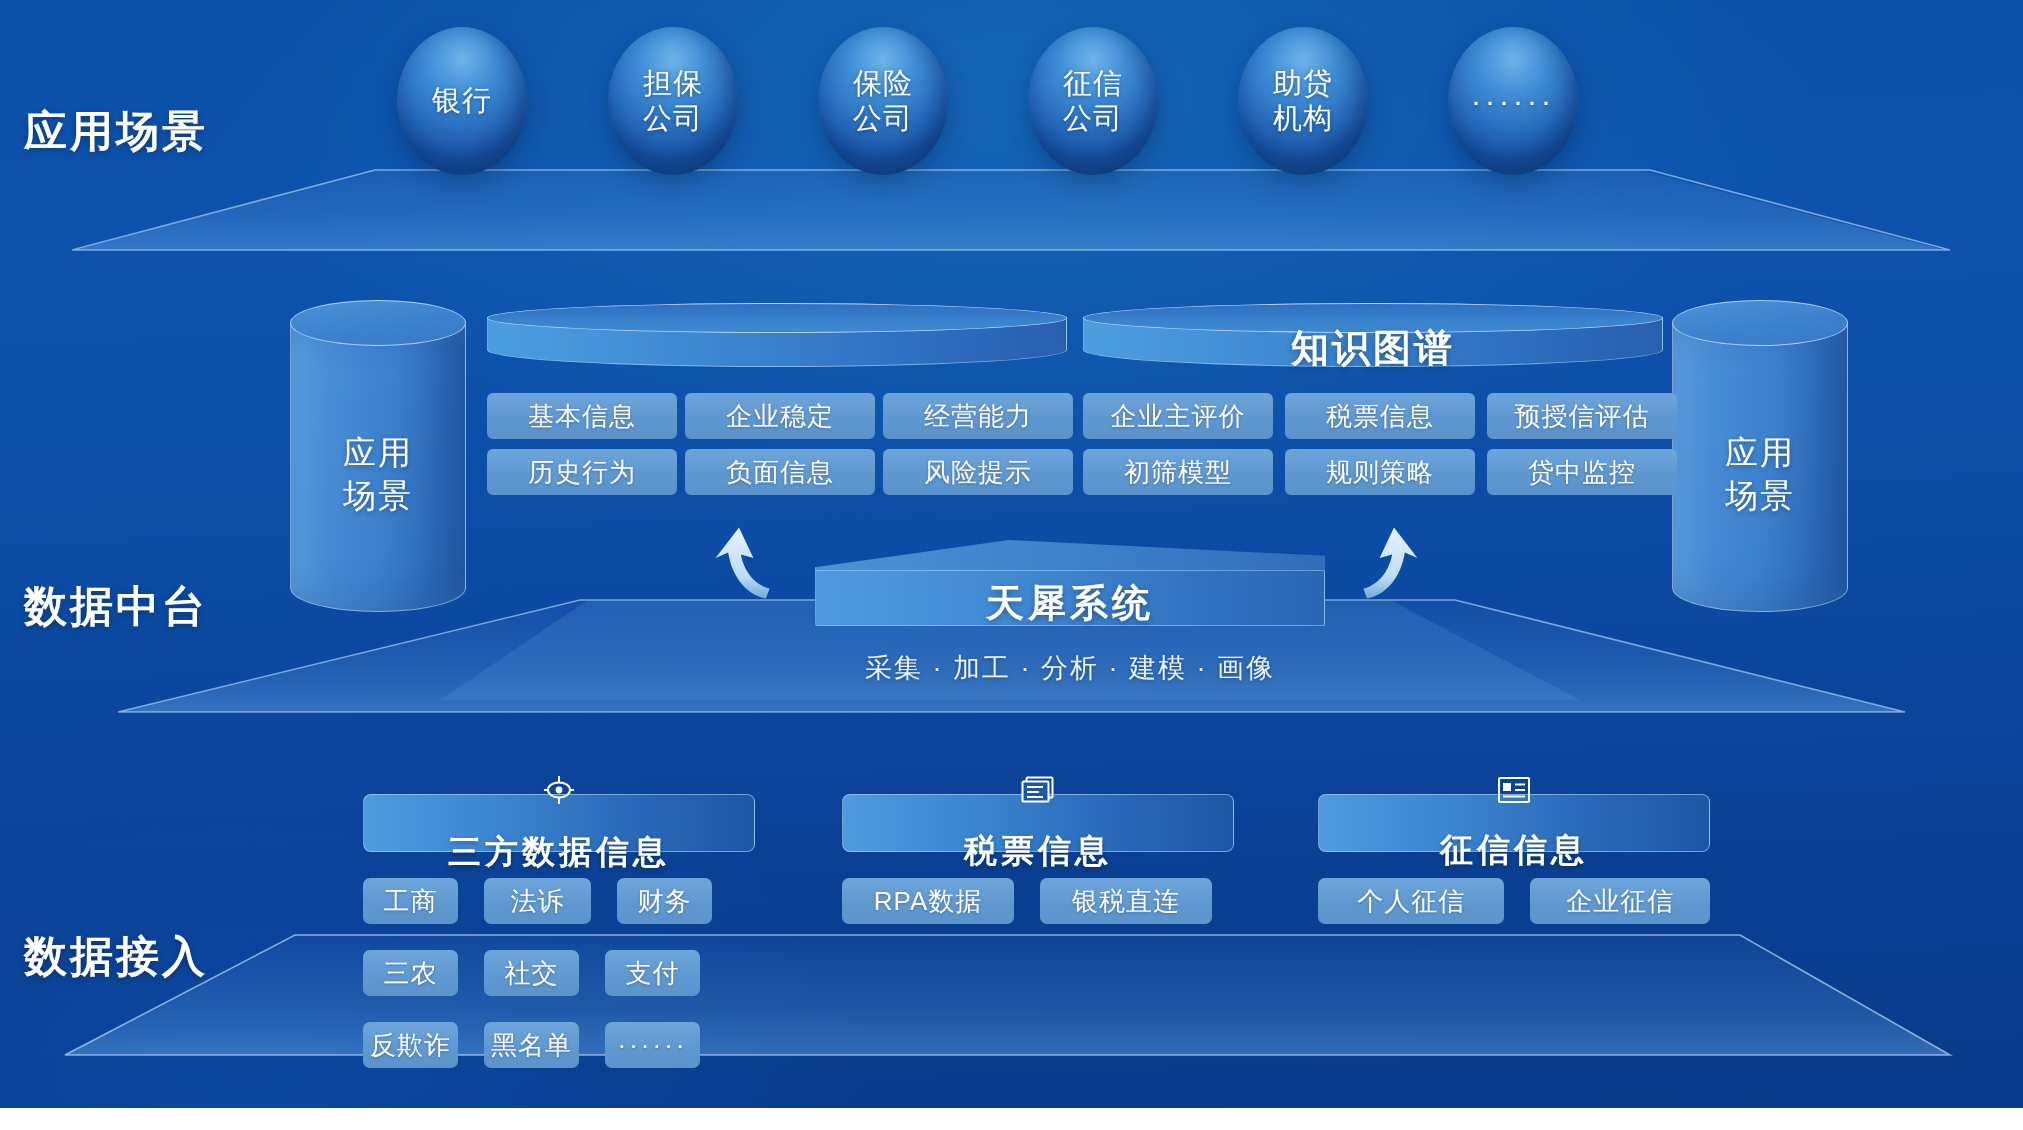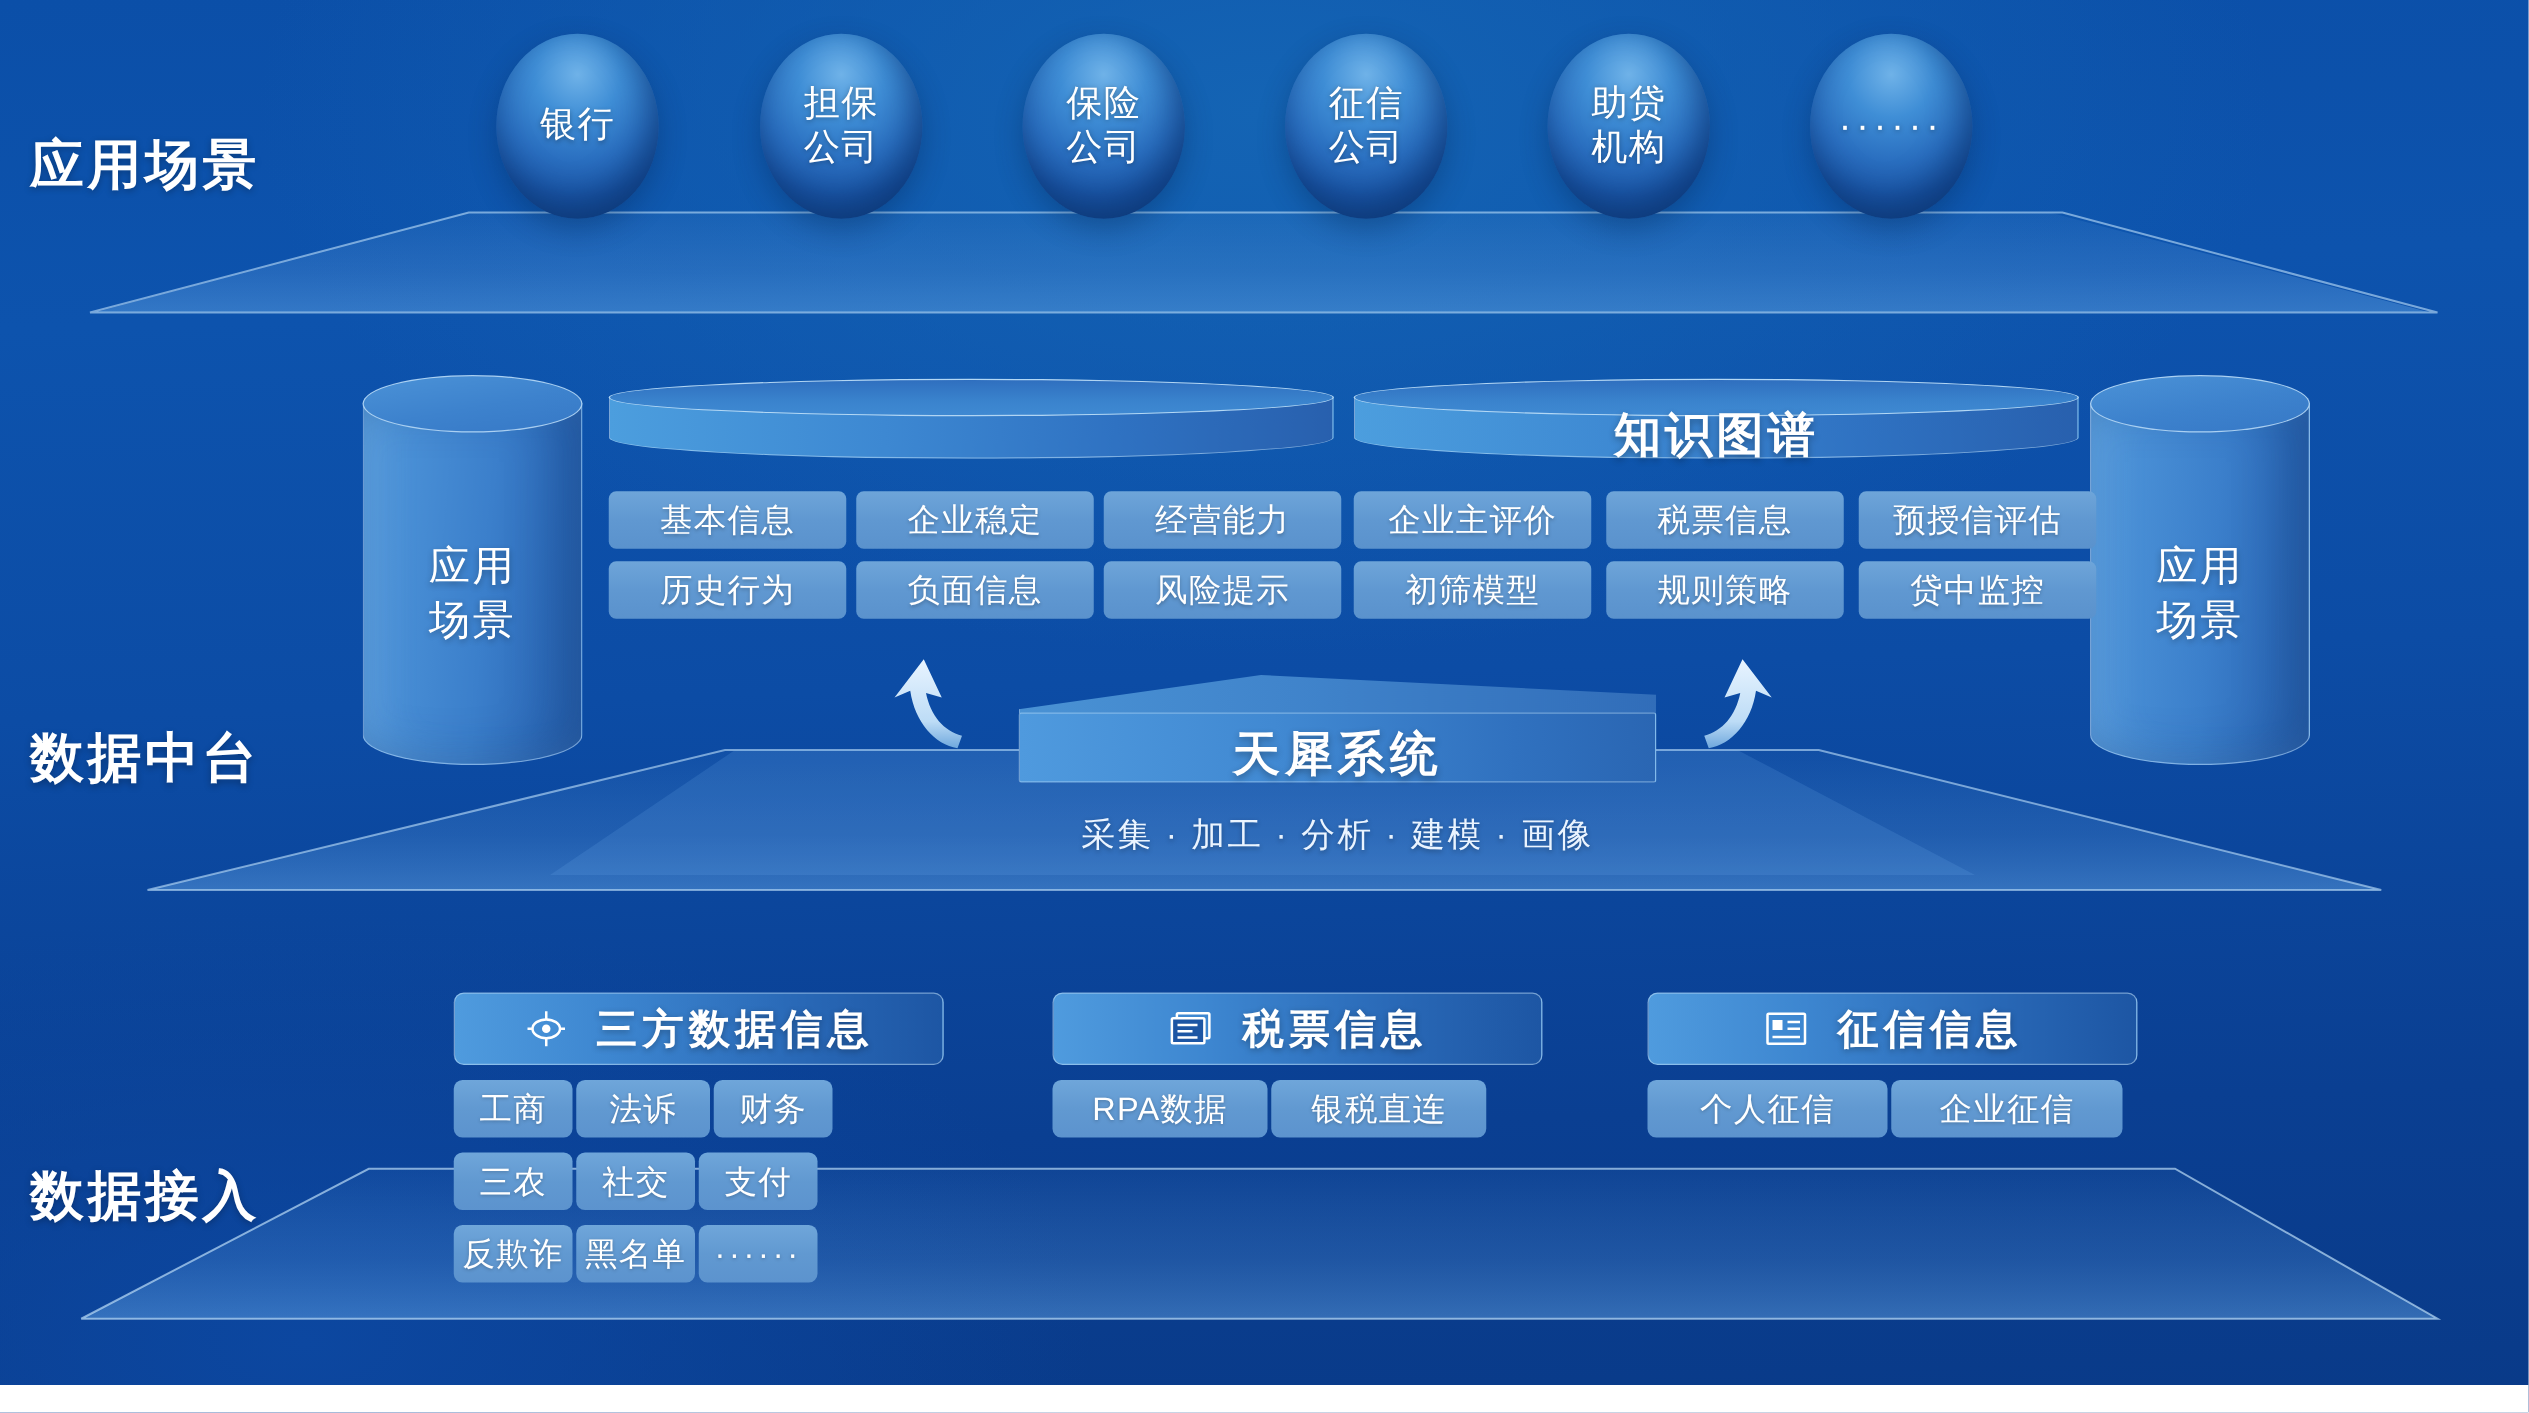--- a/index.html
+++ b/index.html
@@ -172,28 +172,29 @@
 
   
   .dgroup { position: absolute; z-index: 27; }
   .dhead {
     display: flex; align-items: center; justify-content: center; gap: 22px;
     height: 58px;
     border-radius: 8px;
     border: 1px solid rgba(190,222,248,.55);
     background: linear-gradient(90deg, #4f9bde 0%, #3d86d0 32%, #2a6ab8 68%, #1d56a4 100%);
     padding: 0 32px;
+    flex-direction: column;
   }
   .dhead .ht {
     color: #ffffff; font-size: 33px; font-weight: 700; letter-spacing: 4px;
     text-shadow: 0 2px 5px rgba(0,0,0,.30);
     white-space: nowrap;
   }
   .dhead .ic { display: flex; align-items: center; }
-  .drow { display: flex; gap: 3px; margin-top: 12px; }
+  .drow { display: flex; gap: 26px; margin-top: 26px; }
   .dchip {
     display: flex; align-items: center; justify-content: center;
     background: linear-gradient(180deg, #6fa6da 0%, #6199d1 50%, #5c93ce 100%);
     border-radius: 7px;
     color: #ffffff;
     font-size: 26px;
     letter-spacing: 1px;
     height: 46px;
     text-shadow: 0 1px 3px rgba(0,0,0,.25);
     white-space: nowrap;

